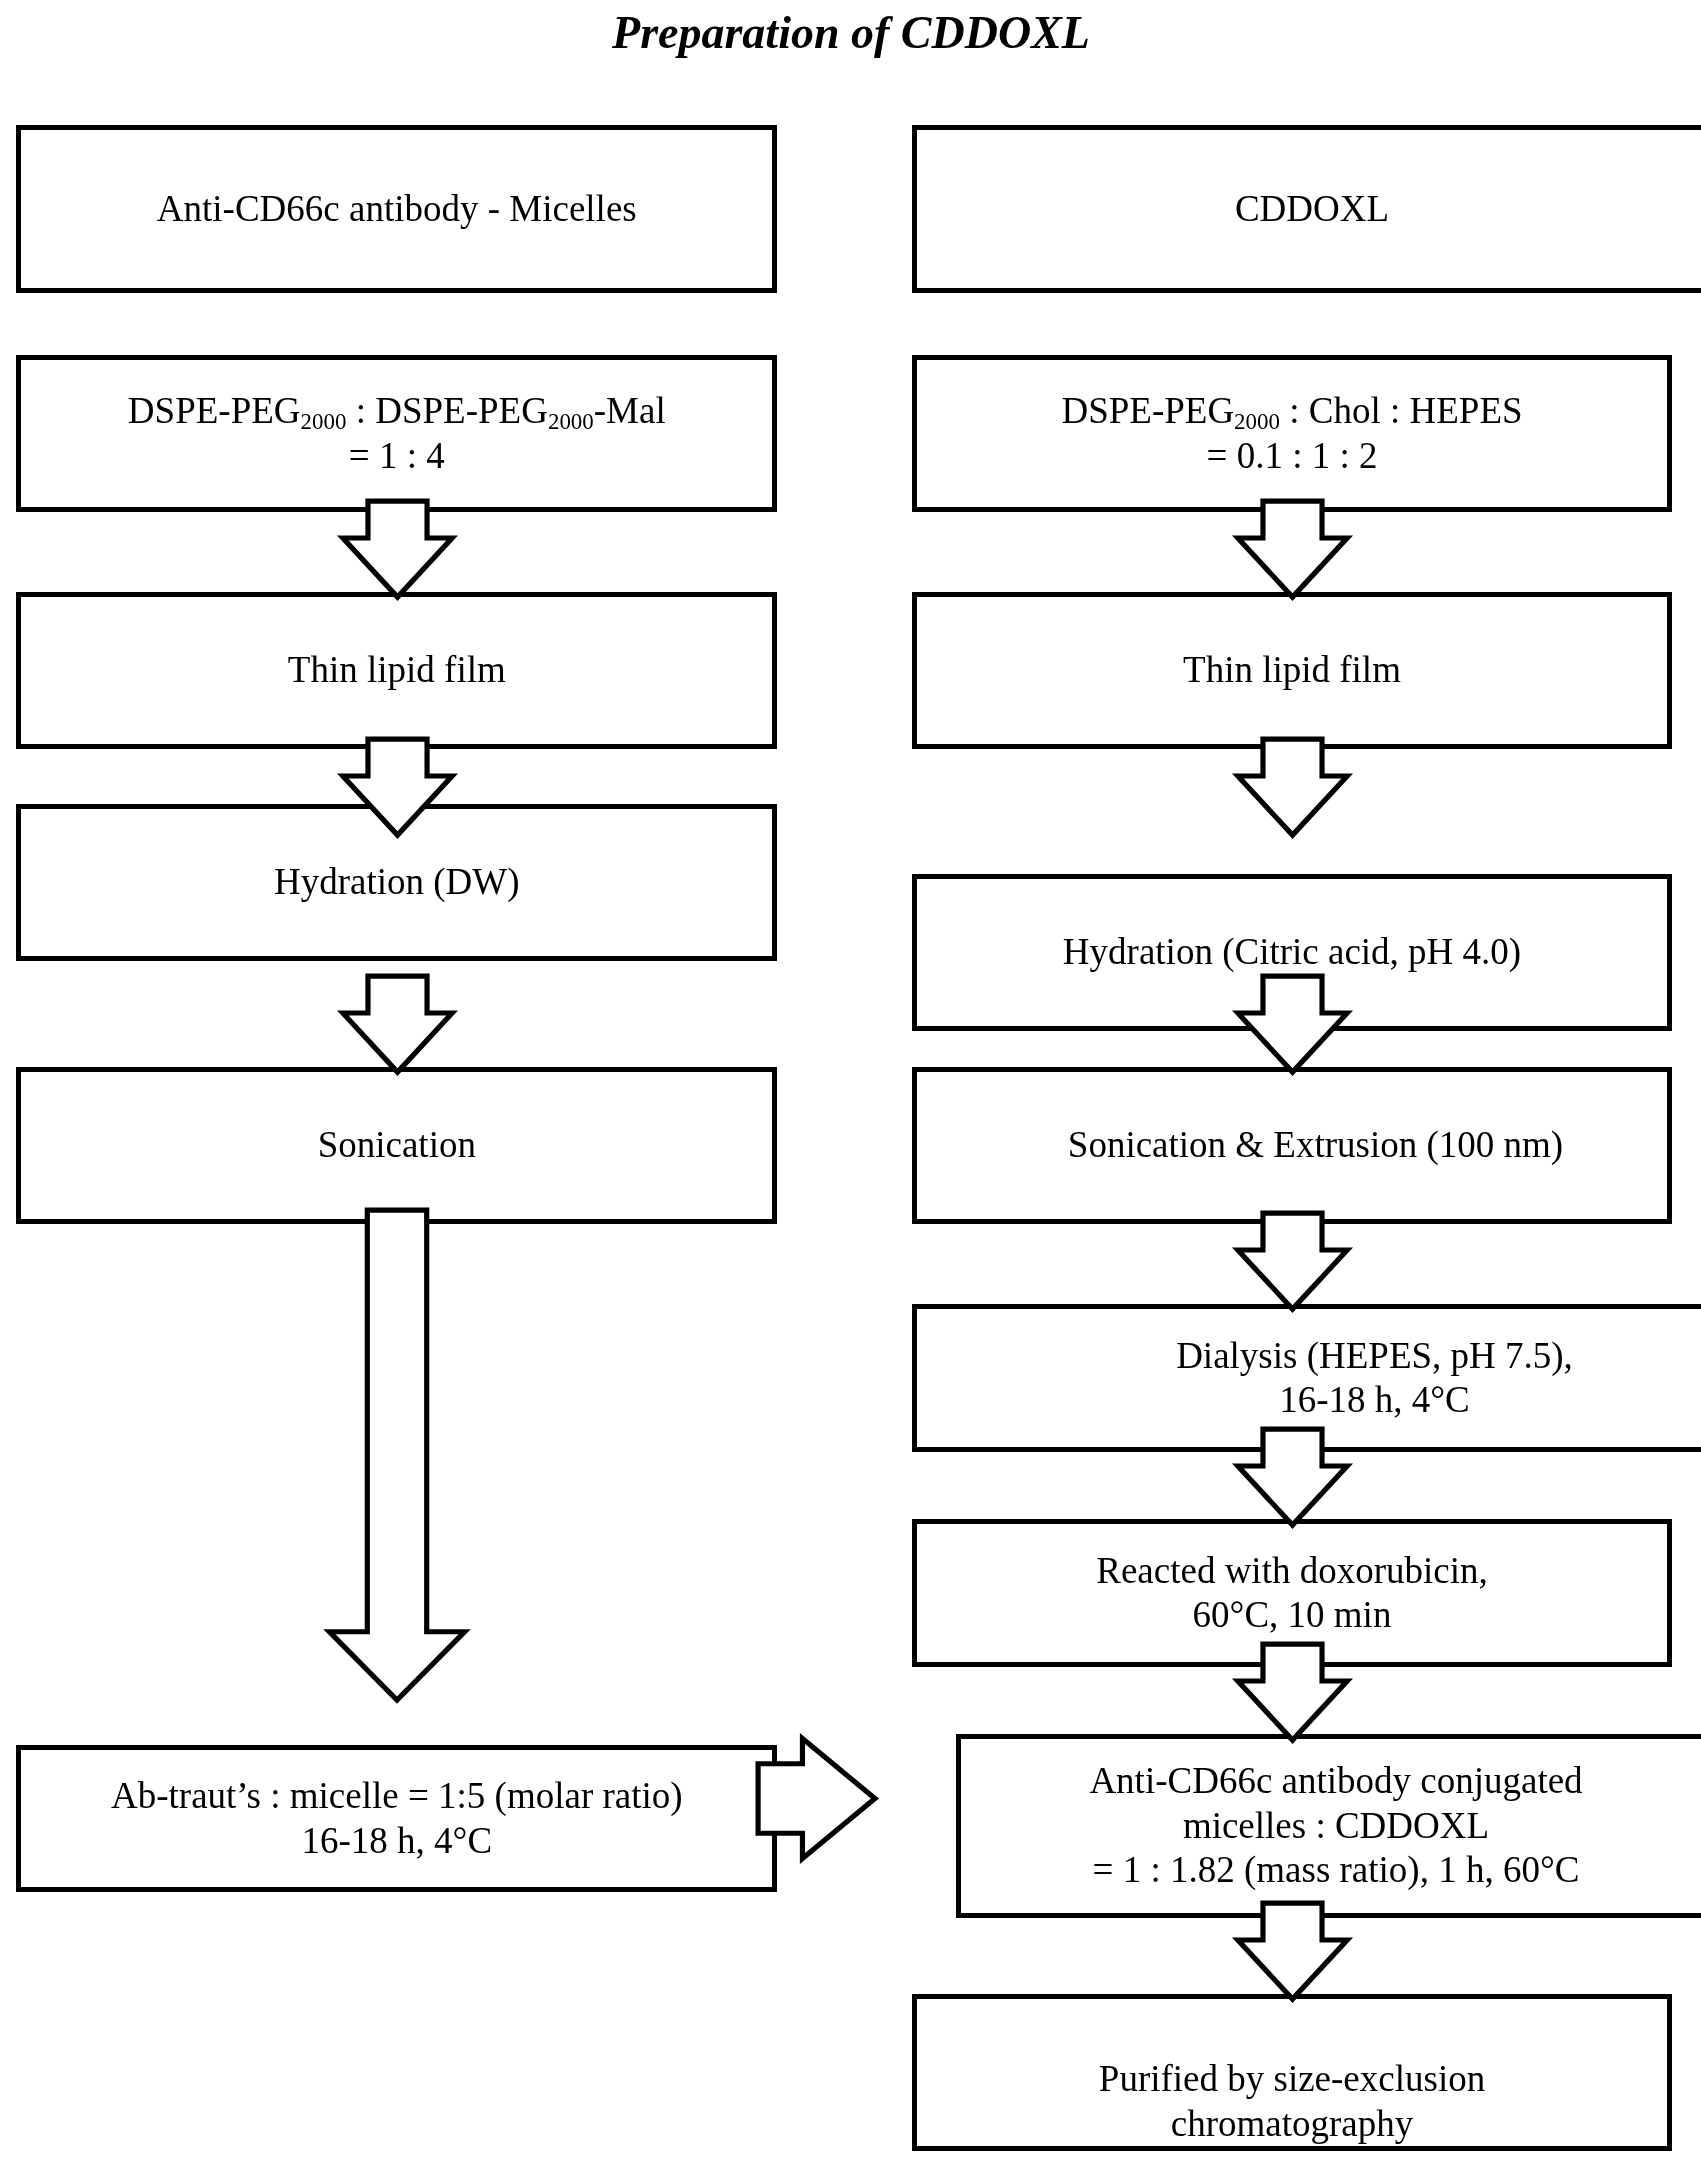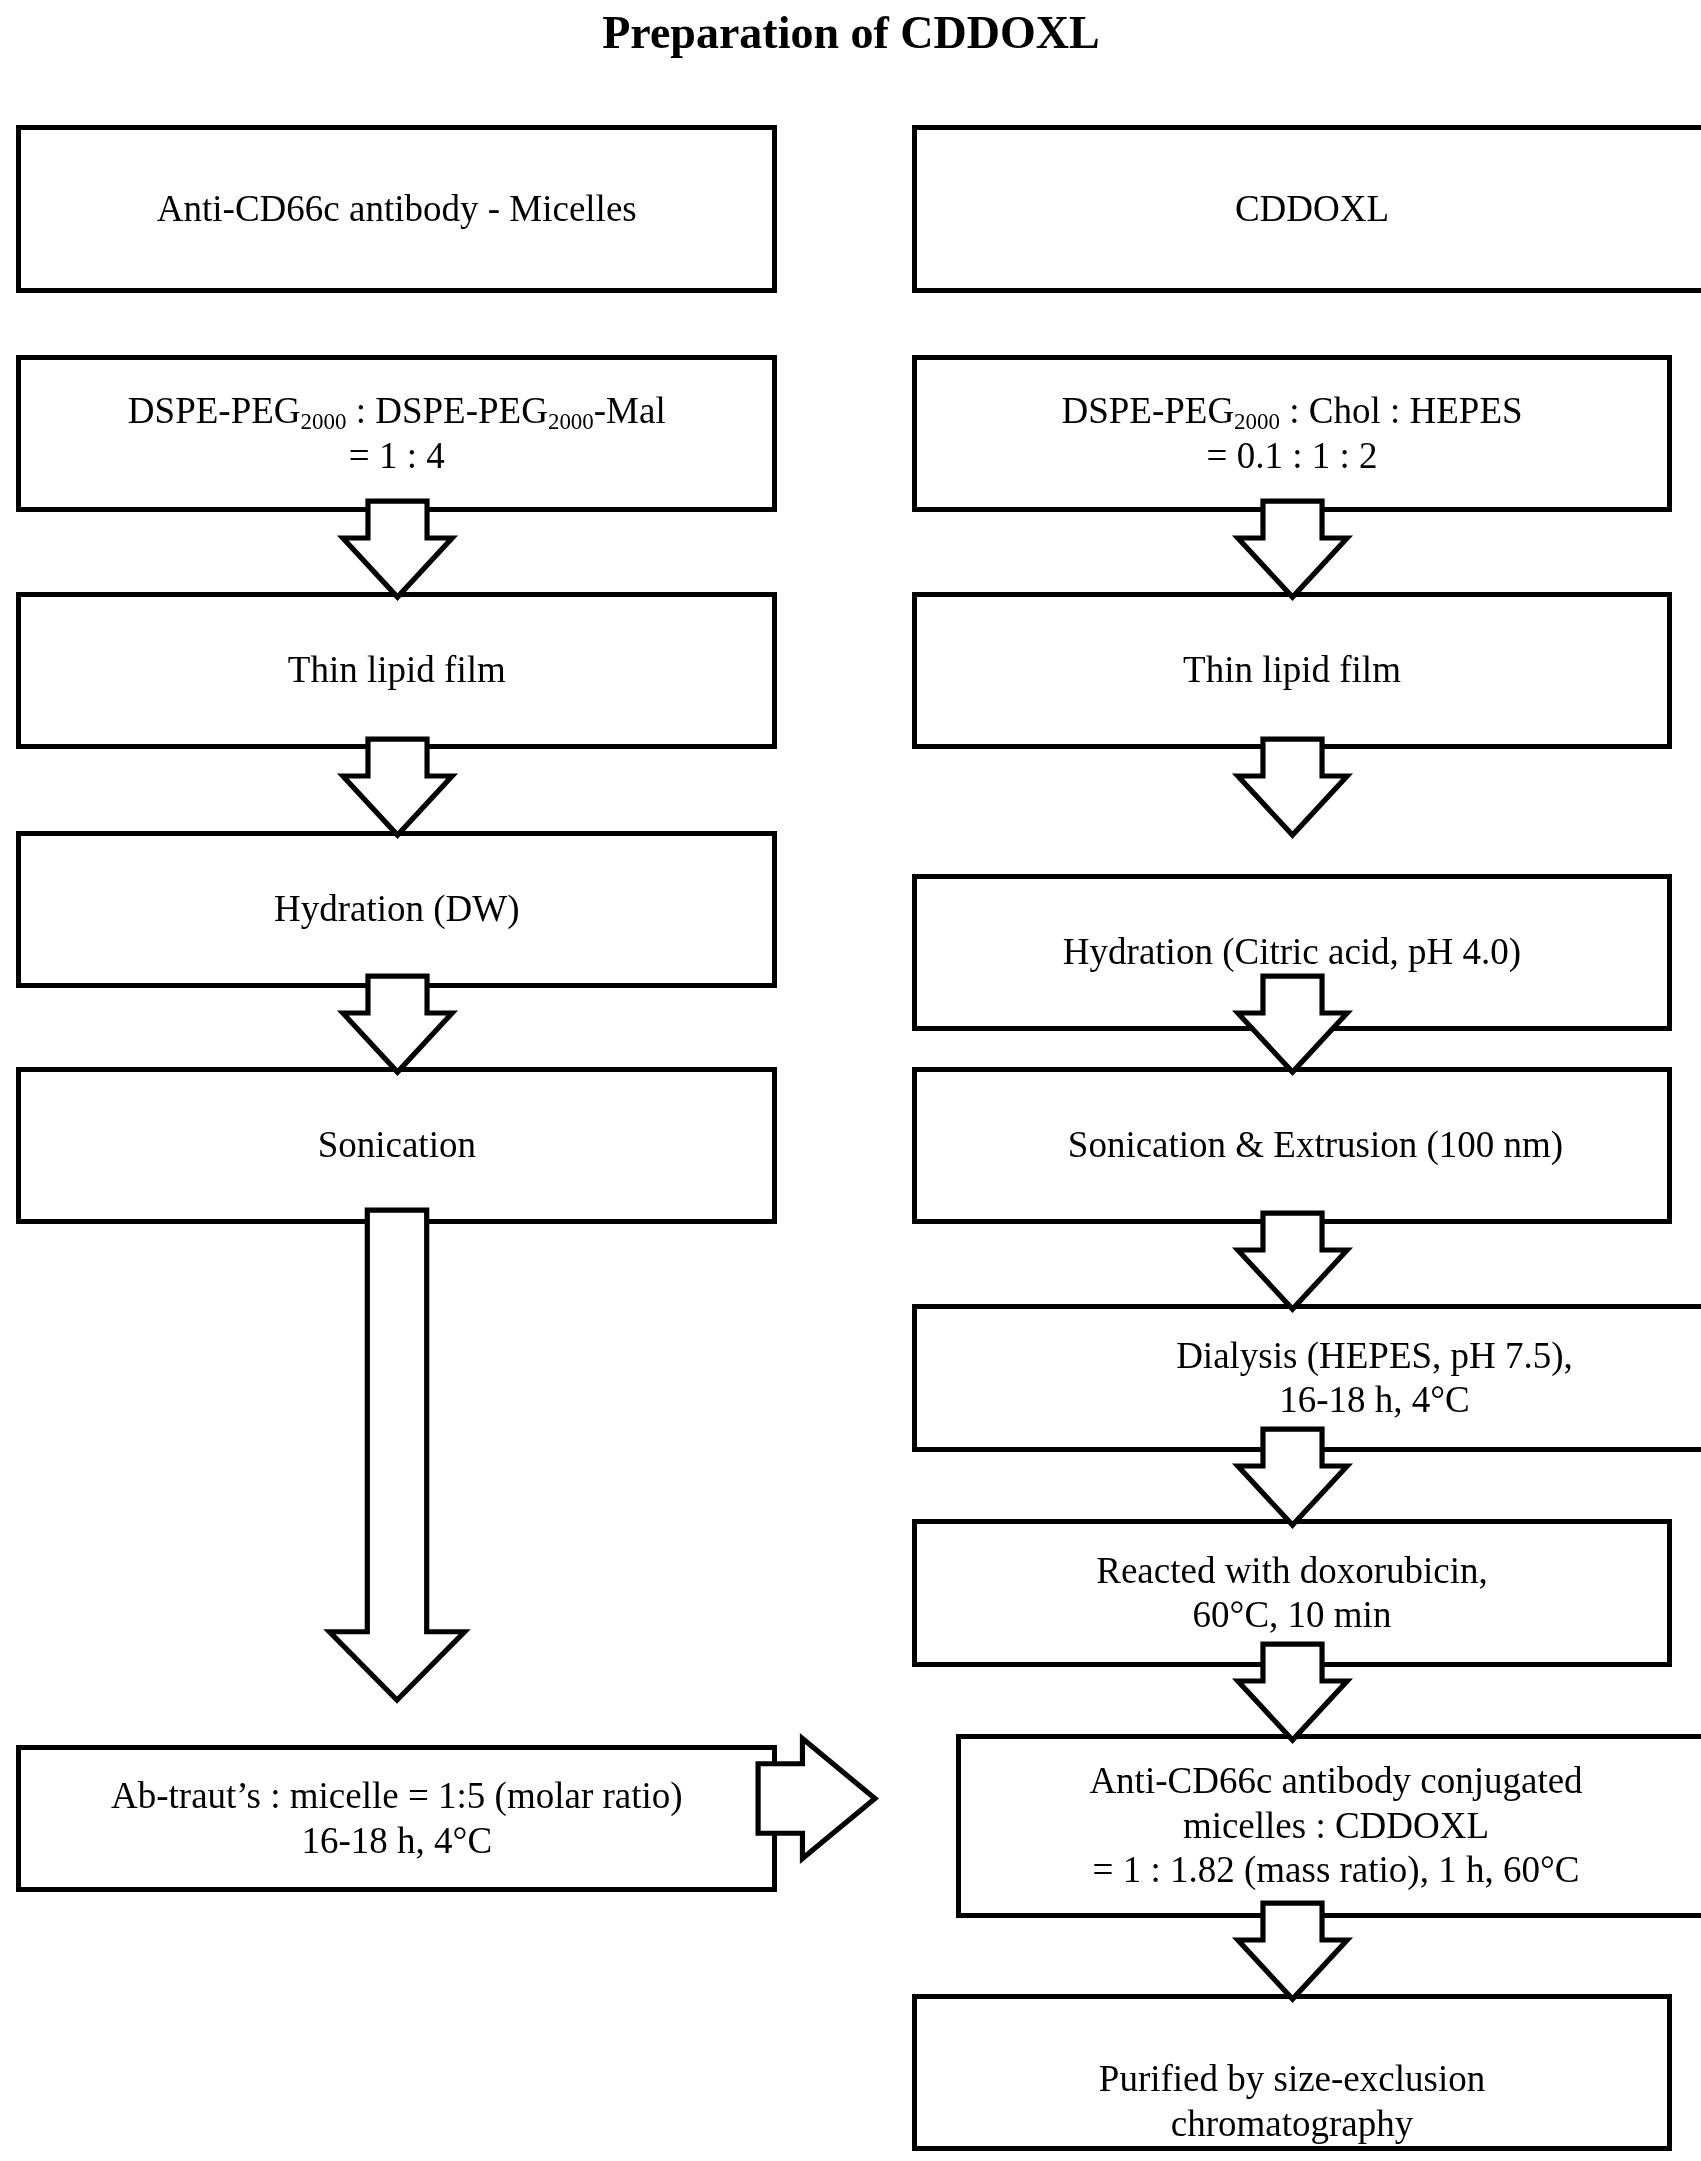--- a/index.html
+++ b/index.html
@@ -25,20 +25,21 @@
     position: absolute;
     left: 0;
     top: 6px;
     width: 1702px;
     text-align: center;
     font-size: 46px;
     font-weight: bold;
     font-family: "Liberation Serif", "DejaVu Serif", serif;
     letter-spacing: 0px;
     white-space: nowrap;
+    font-style: italic;
   }
   
   .flow-box {
     position: absolute;
     box-sizing: border-box;
     border: 5.2px solid #000000;
     background: #ffffff;
     display: flex;
     align-items: center;
     justify-content: center;
@@ -131,21 +132,21 @@
   </div>
 
   <div class="flow-box" style="left:16.3px; top:355px; width:761px; height:157px;">
     <div class="box-text"><span><span>DSPE-PEG</span><sub>2000</sub><span> : DSPE-PEG</span><sub>2000</sub><span>-Mal</span></span><br><span>= 1 : 4</span></div>
   </div>
 
   <div class="flow-box" style="left:16.3px; top:592px; width:761px; height:157px;">
     <div class="box-text">Thin lipid film</div>
   </div>
 
-  <div class="flow-box" style="left:16.3px; top:831px; width:761px; height:157px;">
+  <div class="flow-box" style="left:16.3px; top:804px; width:761px; height:157px;">
     <div class="box-text">Hydration (DW)</div>
   </div>
 
   <div class="flow-box" style="left:16.3px; top:1067px; width:761px; height:157px;">
     <div class="box-text">Sonication</div>
   </div>
 
   <div class="flow-box" style="left:16.3px; top:1745px; width:761px; height:147px;">
     <div class="box-text"><span>Ab-traut’s : micelle = 1:5 (molar ratio)</span><br><span>16-18 h, 4°C</span></div>
   </div>

